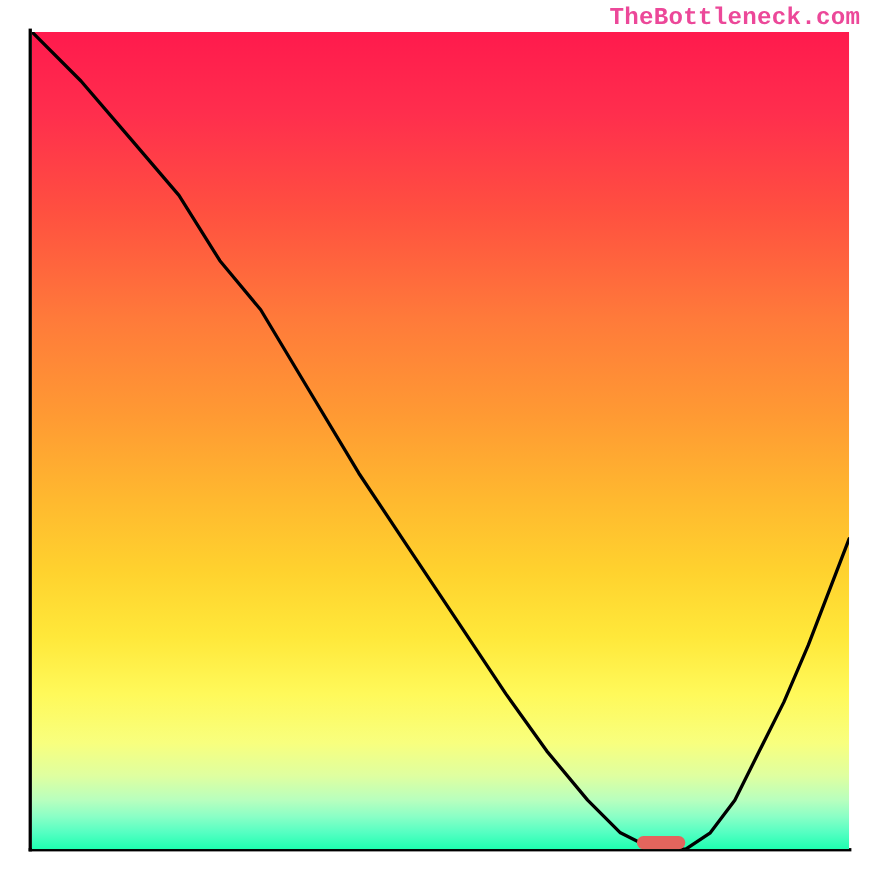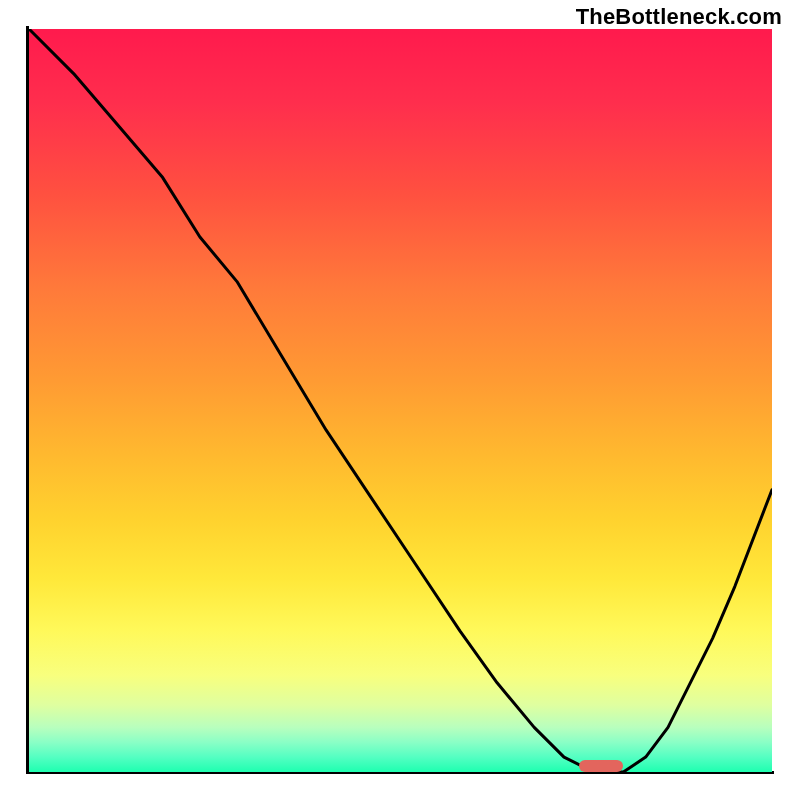--- a/index.html
+++ b/index.html
@@ -14,22 +14,22 @@
     position: relative;
     width: 800px;
     height: 800px;
   }
   .watermark {
     position: absolute;
     top: 4px;
     right: 18px;
     font-size: 22px;
     font-weight: bold;
-    color: #000000;
-    font-family: Liberation Sans, sans-serif;
+    color: #ec4899;
+    font-family: Liberation Mono, monospace;
     letter-spacing: 0.2px;
   }
   .plot-area {
     position: absolute;
     left: 29px;
     top: 29px;
     width: 743px;
     height: 743px;
     overflow: hidden;
   }

